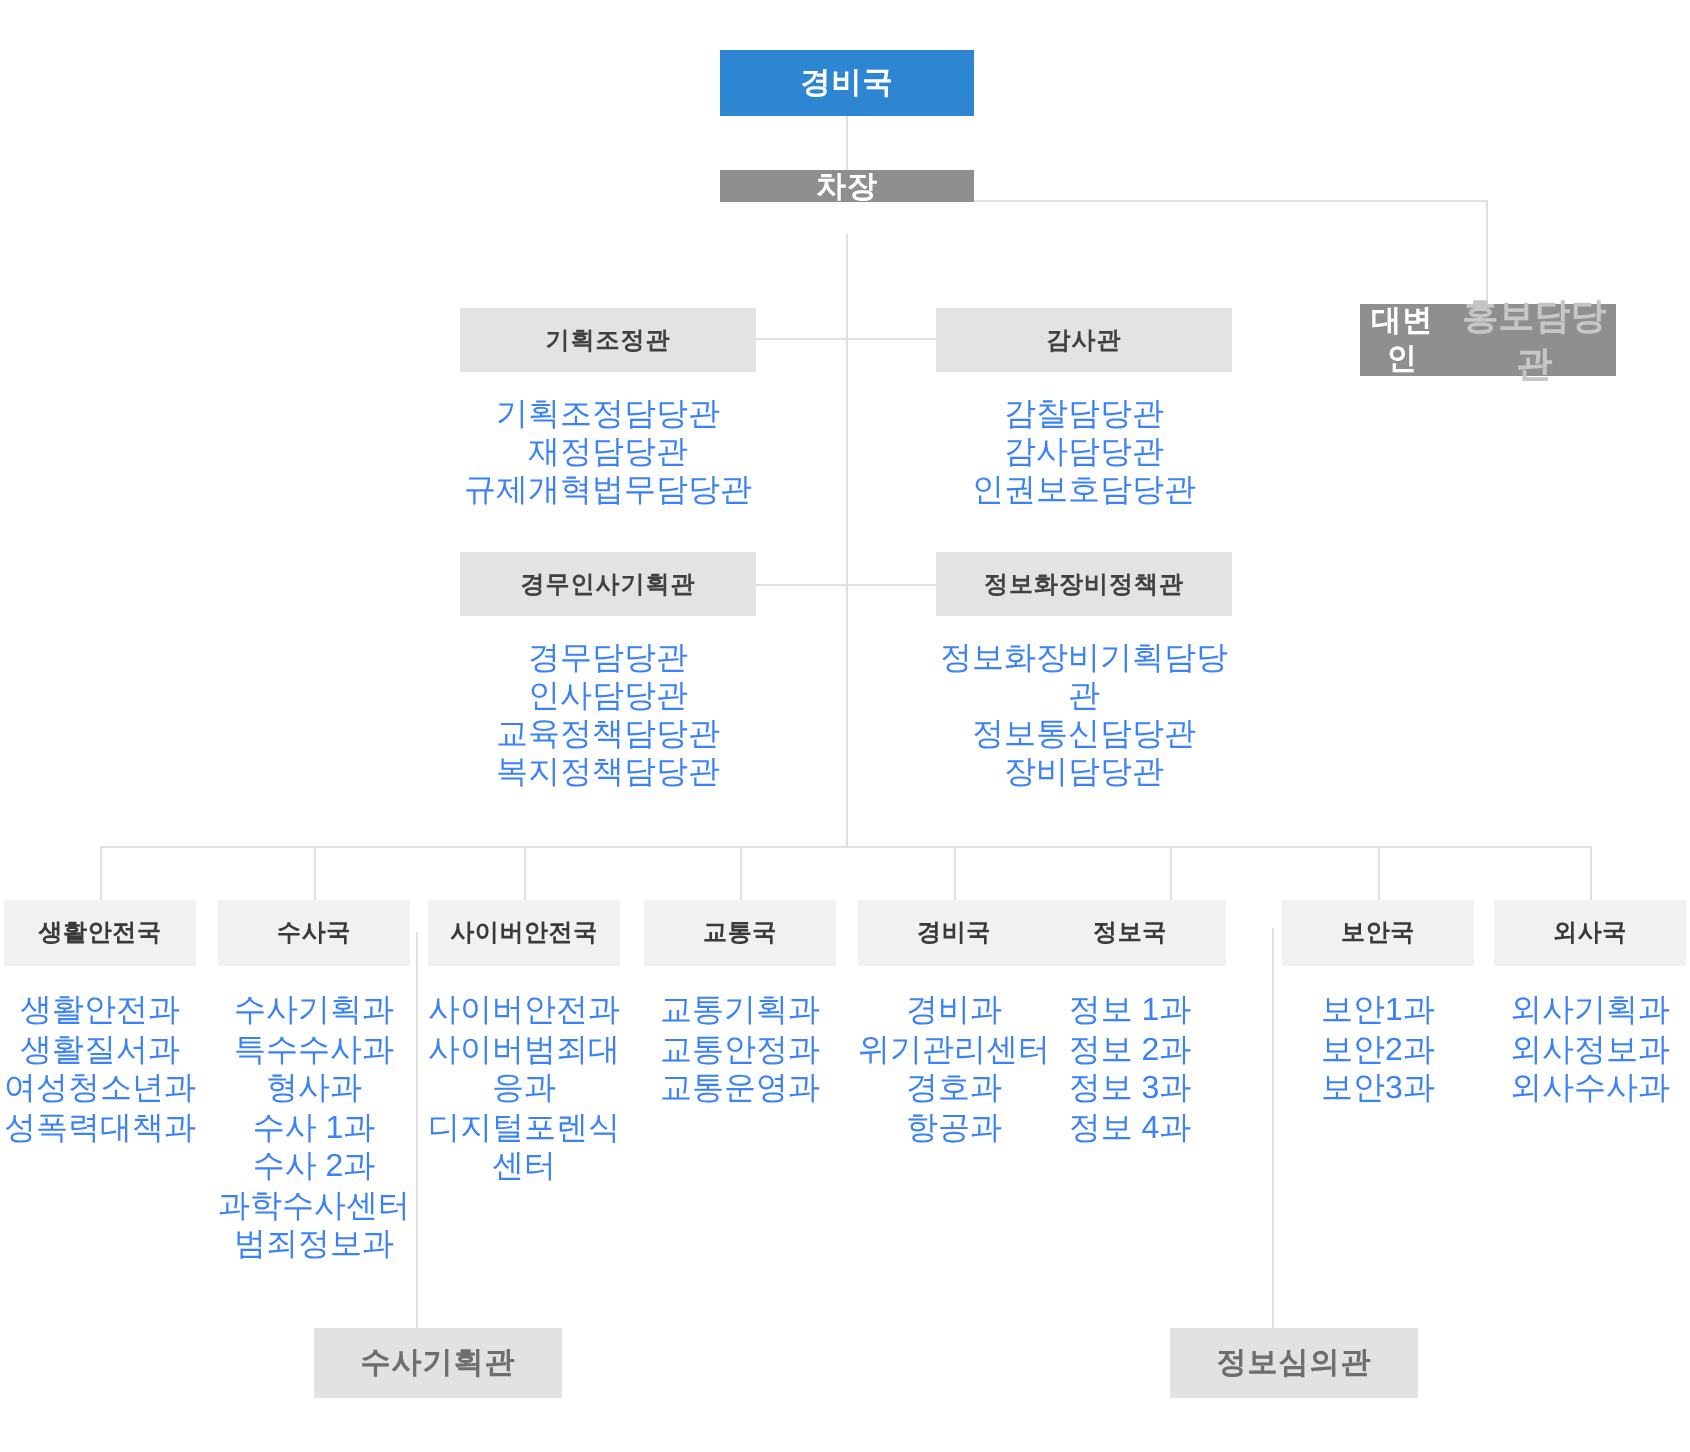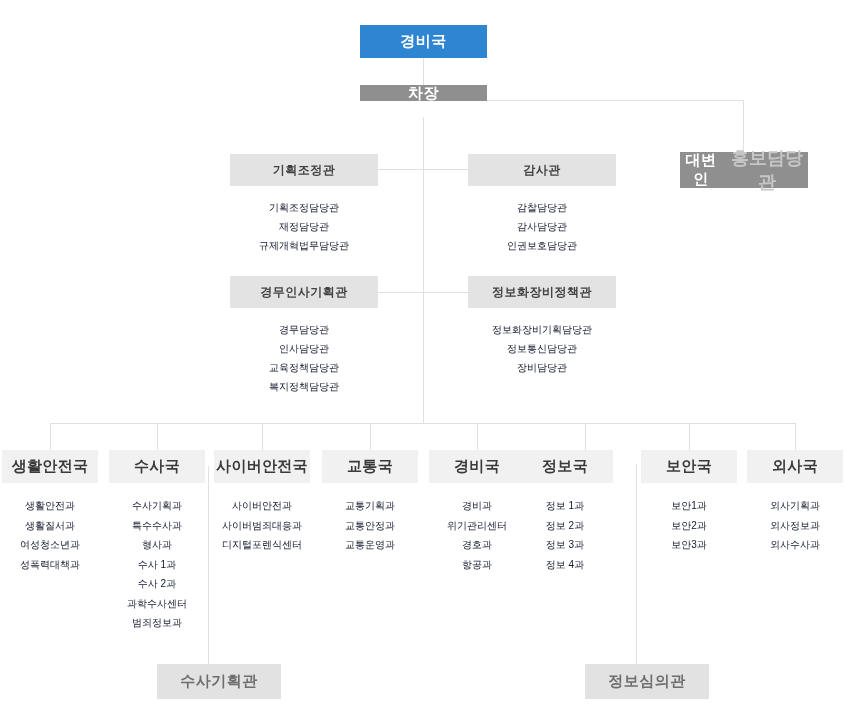--- a/index.html
+++ b/index.html
@@ -20,25 +20,25 @@
   .box.root{left:360px;top:25px;width:127px;height:33px;background:#2e86d2;color:#ffffff;}
   .box.deputy{left:360px;top:85px;width:127px;height:16px;background:#8f8f8f;color:#ffffff;}
   .box.spokes{left:680px;top:152px;width:128px;height:36px;background:#8f8f8f;color:#ffffff;gap:4px;}
   .box.spokes .sub{font-weight:bold;font-size:18px;color:#c6c6c6;letter-spacing:0;}
   
   .group{position:absolute;width:148px;text-align:center;}
   .group .gbox{
     width:148px;height:32px;background:#e3e3e3;color:#414141;font-weight:bold;font-size:12px;
     display:flex;align-items:center;justify-content:center;letter-spacing:0.5px;
   }
-  .deptlist{margin-top:12px;font-size:10px;line-height:19px;color:#0f172a;}
+  .deptlist{margin-top:12px;font-size:16px;line-height:19px;color:#3b82f6;}
   
   .division{position:absolute;top:450px;width:104px;text-align:center;}
   .division .dbox{
-    width:96px;height:33px;margin:0 auto;background:#f1f1f1;color:#3a3a3a;font-weight:bold;font-size:15px;
+    width:96px;height:33px;margin:0 auto;background:#f1f1f1;color:#3a3a3a;font-weight:bold;font-size:12px;
     display:flex;align-items:center;justify-content:center;letter-spacing:0.3px;
   }
   .division .deptlist{margin-top:13px;line-height:19.5px;}
   
   .box.suboffice{width:124px;height:35px;background:#e2e2e2;color:#6e6e6e;letter-spacing:0.5px;}
 </style>
 </head>
 <body>
 
 <div class="canvas">

